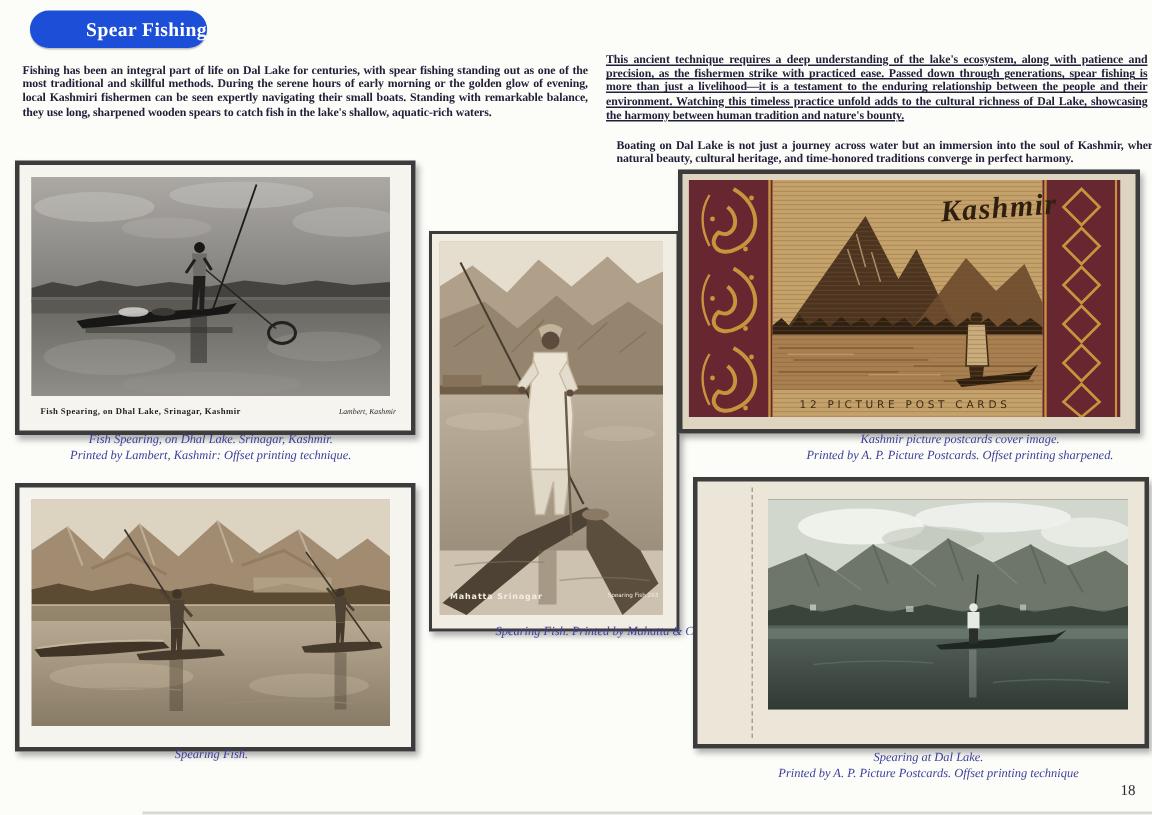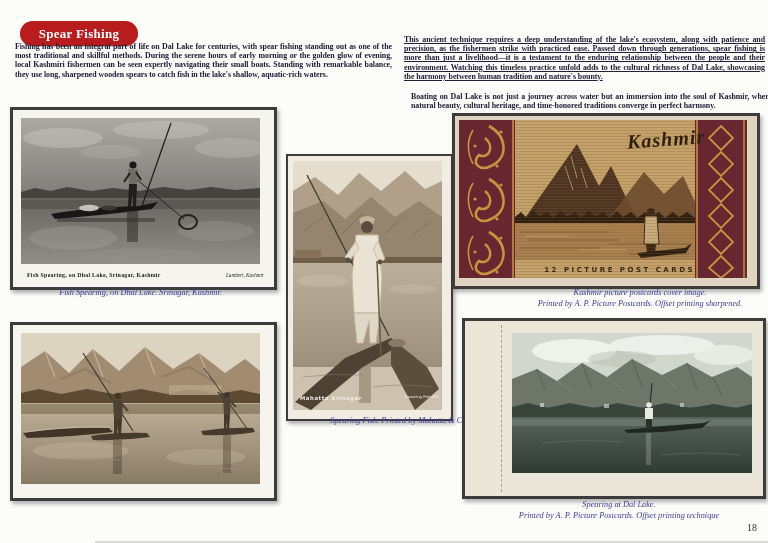--- a/index.html
+++ b/index.html
@@ -3,23 +3,23 @@
 <meta charset="utf-8">
 <style>
   html,body { margin:0; padding:0; }
   body {
     width:768px; height:543px; position:relative; overflow:hidden;
     background:#fdfdfb; font-family:"Liberation Serif", serif;
   }
   .page { position:absolute; inset:0; background:#fcfcf9; }
 
   .badge {
-    position:absolute; left:20px; top:21px; width:118px; height:25px;
-    background:#b91c1c; border-radius:13px;
-    display:flex; align-items:center; justify-content:center;
+    position:absolute; left:20px; top:7px; width:118px; height:25px;
+    background:#1d4ed8; border-radius:13px;
+    display:flex; align-items:center; justify-content:flex-end;
     box-shadow:0 1px 1px rgba(0,0,0,.25);
   }
   .badge span { color:#ffffff; font-weight:bold; font-size:13px; letter-spacing:.3px; }
 
   .para {
     position:absolute; text-align:justify; font-weight:bold;
     font-size:7.9px; line-height:9.3px; color:#20203a; letter-spacing:-0.05px;
   }
   #para-left { left:15px; top:34px;  width:377px; }
   #para-r1   { left:404px; top:27px; width:361px;text-decoration:underline; }
@@ -52,22 +52,22 @@
   .ph-label-r { position:absolute; right:3px; bottom:11px; font-family:"DejaVu Sans", sans-serif; font-size:3.8px; color:#efece2; }
 
   
   #f-cover { left:452px; top:113px; width:302px; height:170px; background:#ded4c0; }
   #f-cover .inner { position:absolute; left:4px; top:4px; right:4px; bottom:4px; overflow:hidden; }
   .cover-script {
     position:absolute; left:168px; top:8px; transform:rotate(-4deg);
     font-style:italic; font-weight:bold; font-size:20px; color:#2f1f0e; letter-spacing:1px;
   }
   .cover-bottom {
-    position:absolute; left:58px; width:178px; bottom:8px; text-align:right;
-    font-family:"DejaVu Sans", sans-serif; font-weight:bold; font-size:7px;
+    position:absolute; left:74px; width:178px; bottom:8px; text-align:left;
+    font-family:"DejaVu Sans", sans-serif; font-weight:normal; font-size:7px;
     letter-spacing:2.5px; color:#3c2a14;
   }
 
   
   #f-dal { left:462px; top:318px; width:298px; height:175px; background:#ece6d8; }
   .perf { position:absolute; left:36px; top:4px; bottom:4px; width:0; border-left:1.5px dashed #a99f8a; }
   #f-dal .photo { position:absolute; left:47px; top:12px; width:240px; height:140px; background:#55615a; }
 
   #cap-dhal    { left:10px;  top:288px; width:261px; }
   #cap-mahatta { left:281px; top:416px; width:173px;padding-left:32px; }
@@ -131,20 +131,21 @@
         <rect x="36" y="100" width="98" height="4" fill="#2e2d2a" opacity=".5"></rect>
       </svg>
     </div>
     <div class="matte-cap">
       <span class="mc-left">Fish Spearing, on Dhal Lake, Srinagar, Kashmir</span>
       <span class="mc-right">Lambert, Kashmir</span>
     </div>
   </figure>
   <div class="caption" id="cap-dhal">
     <div>Fish Spearing, on Dhal Lake. Srinagar, Kashmir.</div>
+    <div>Printed by Lambert, Kashmir: Offset printing technique.</div>
   </div>
 
   <figure class="frame" id="f-mahatta">
     <div class="photo">
       <svg width="149" height="249" viewBox="0 0 149 249">
         <defs>
           <linearGradient id="p2w" x1="0" y1="0" x2="0" y2="1">
             <stop offset="0" stop-color="#bcb09c"></stop>
               <stop offset="1" stop-color="#9c907c"></stop>
           </linearGradient>
@@ -270,20 +271,21 @@
         <path d="M203,82 L209,82 L208,97 L206,97 L206,88 L205,97 L203,97 Z" fill="#44392b"></path>
         <line x1="204" y1="68" x2="197" y2="59" stroke="#4e4234" stroke-width="1.8"></line>
         <line x1="209" y1="68" x2="215" y2="74" stroke="#4e4234" stroke-width="1.8"></line>
         <rect x="92" y="107" width="9" height="34" fill="#3f3426" opacity=".38"></rect>
         <rect x="202" y="102" width="8" height="38" fill="#3f3426" opacity=".35"></rect>
         <path d="M20,128 Q60,124 100,127 M130,136 Q170,132 214,136" stroke="#9a8c74" stroke-width="1" opacity=".6" fill="none"></path>
       </svg>
     </div>
   </figure>
   <div class="caption" id="cap-two">
+    <div>Spearing Fish.</div>
   </div>
 
   <figure class="frame" id="f-dal">
     <div class="perf"></div>
     <div class="photo">
       <svg width="240" height="140" viewBox="0 0 240 140">
         <defs>
           <linearGradient id="p5w" x1="0" y1="0" x2="0" y2="1">
             <stop offset="0" stop-color="#57645c"></stop>
               <stop offset="1" stop-color="#2f3a34"></stop>

